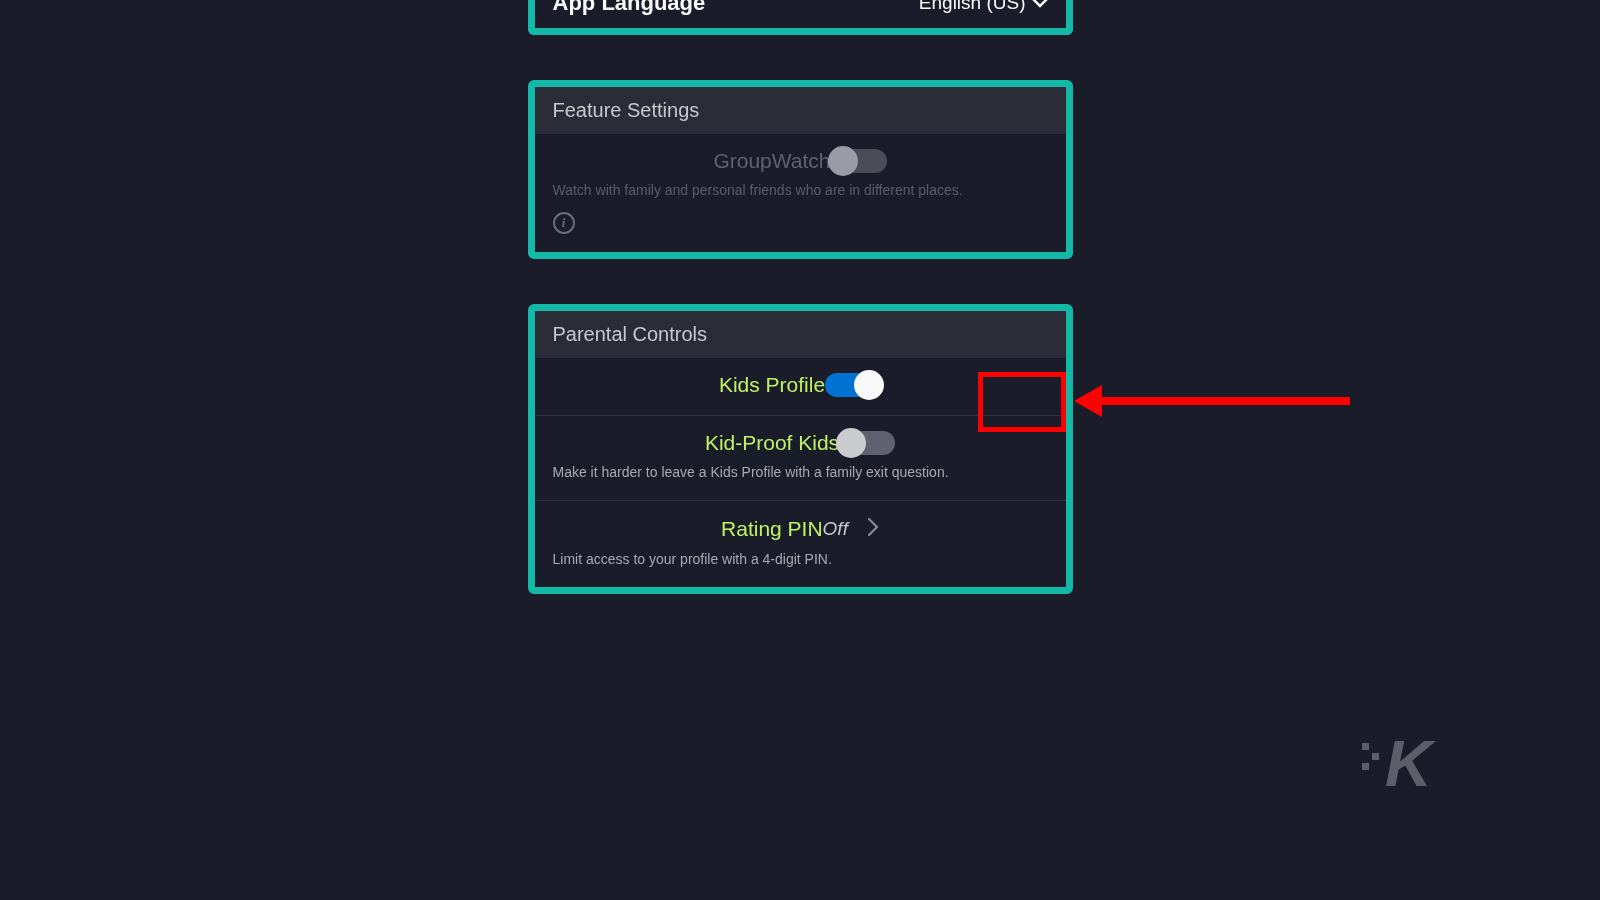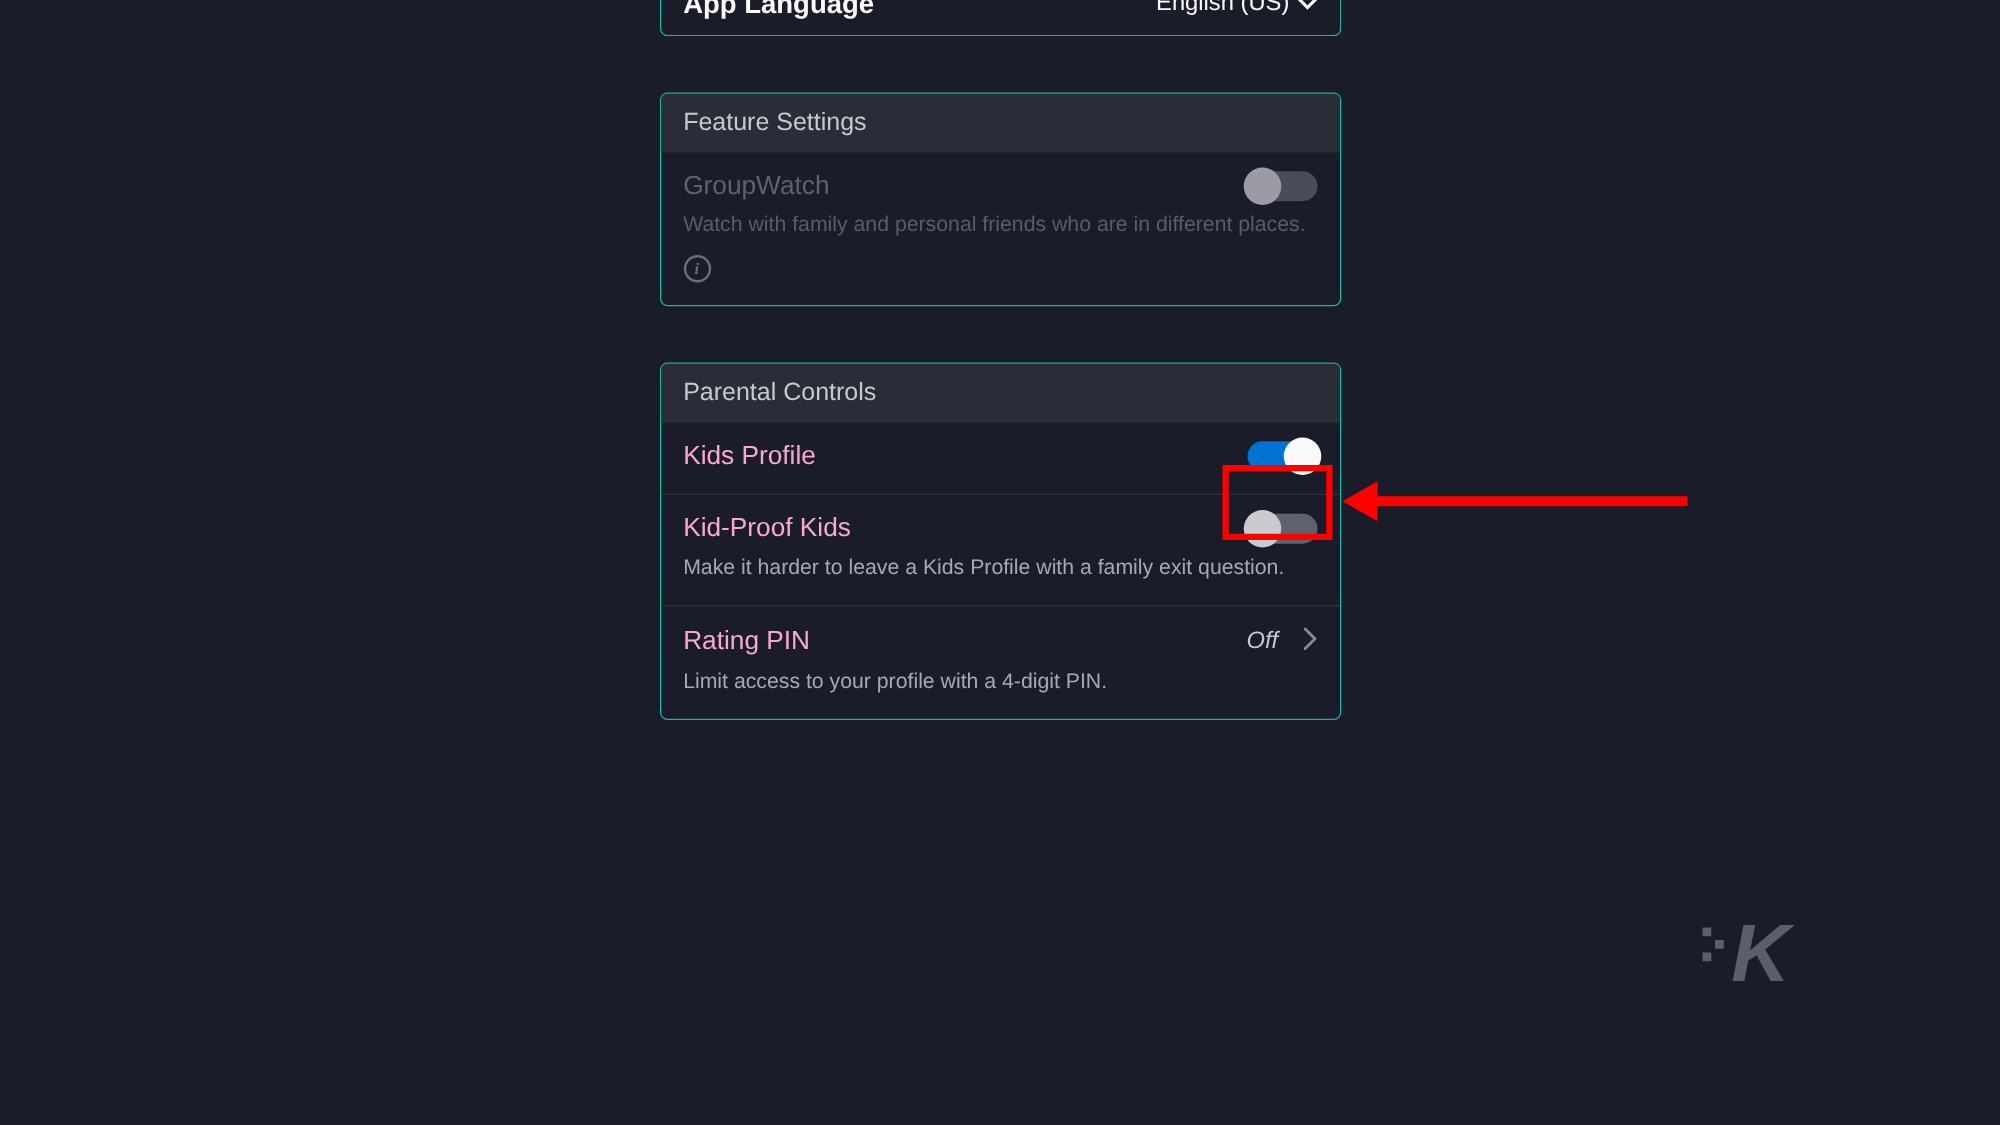--- a/index.html
+++ b/index.html
@@ -15,21 +15,21 @@
       overflow: hidden;
       position: relative;
     }
     .container {
       width: 545px;
       margin: 0 auto;
       padding-top: 0;
     }
     .card {
       background: transparent;
-      border: 1px solid #14b8a6;
+      border: 7px solid #14b8a6;
       border-radius: 6px;
       margin-bottom: 45px;
       overflow: hidden;
     }
     .card-partial {
       border-top: none;
       border-radius: 0 0 6px 6px;
     }
     .card-header {
       background: #2a2d38;
@@ -41,33 +41,33 @@
     .row {
       padding: 15px 18px 18px 18px;
       border-bottom: 1px solid #31343e;
       position: relative;
     }
     .row:last-child {
       border-bottom: none;
     }
     .row-top {
       display: flex;
-      justify-content: space-between;
+      justify-content: center;
       align-items: center;
     }
     .row-title {
       font-size: 21px;
-      color: #f9a8d4;
+      color: #bef264;
       font-weight: 500;
     }
     .row-title.dimmed {
       color: #5f6170;
     }
     .row-desc {
-      font-size: 17px;
+      font-size: 14px;
       color: #a8a9b0;
       margin-top: 8px;
       line-height: 1.35;
     }
     .row-desc.dimmed {
       color: #5a5c69;
     }
     .toggle {
       width: 56px;
       height: 24px;

